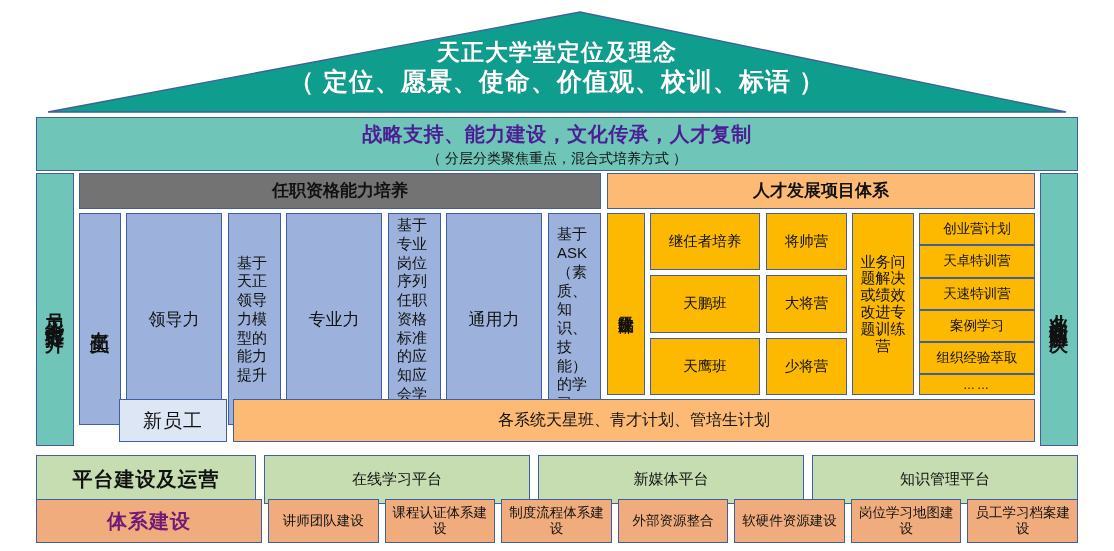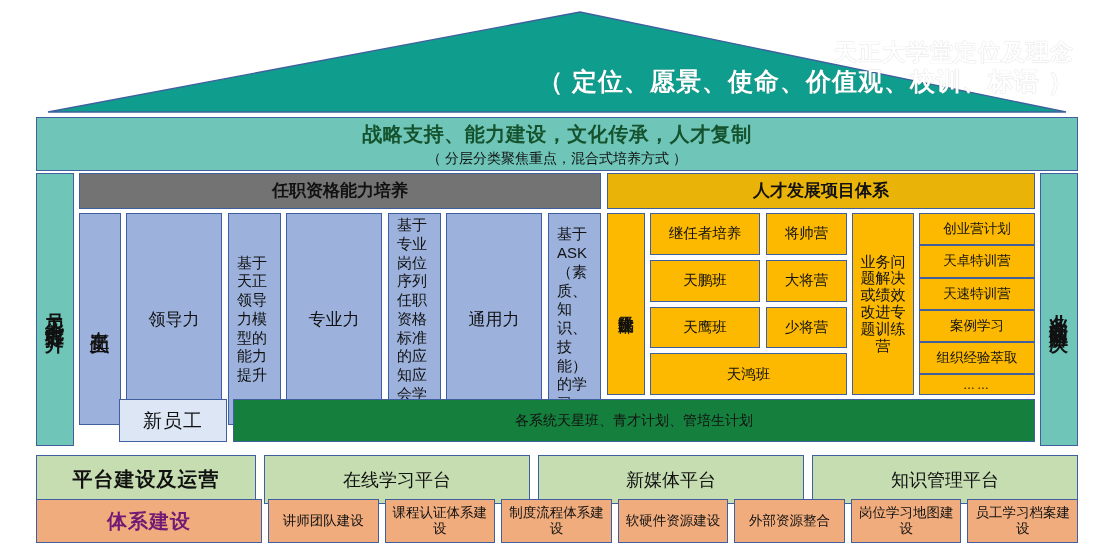--- a/index.html
+++ b/index.html
@@ -20,42 +20,42 @@
   .roof {
     position: absolute;
     left: 40px; top: 8px;
     width: 1034px; height: 108px;
   }
   .roof svg { display: block; }
   .roof-text {
     position: absolute;
     left: 0; top: 30px;
     width: 100%;
-    text-align: right;
+    text-align: center;
     color: #ffffff;
     font-weight: bold;
     line-height: 1.22;
     letter-spacing: 1px;
     text-shadow: 0 0 1px rgba(0,0,0,.25);
     pointer-events: none;
   }
   .roof-line1 { font-size: 23px; }
   .roof-line2 { font-size: 25px; }
 
   
   .band {
     position: absolute;
     left: 36px; top: 117px;
     width: 1042px; height: 54px;
     background: #6ec5b8;
     border: 1.3px solid #3f5f9e;
     display: flex; flex-direction: column;
     align-items: center; justify-content: center;
   }
-  .band-main { font-size: 20px; font-weight: bold; color: #14532d; letter-spacing: .5px; }
+  .band-main { font-size: 20px; font-weight: bold; color: #4c1d95; letter-spacing: .5px; }
   .band-sub  { font-size: 14px; color: #111; margin-top: 2px; }
 
   
   .body-wrap {
     position: absolute;
     left: 36px; top: 173px;
     width: 1042px; height: 273px;
     display: flex;
     gap: 5px;
   }
@@ -78,21 +78,21 @@
   .panel { display: flex; flex-direction: column; gap: 4px; }
   .panel-title {
     border: 1.1px solid #3f5f9e;
     text-align: center;
     font-weight: bold;
     font-size: 17px;
     color: #111;
     padding: 5px 0 6px;
   }
   .panel-title.blue { background: #737373; }
-  .panel-title.gold { background: #eab308; }
+  .panel-title.gold { background: #fdba74; }
 
   
   .blue-panel { width: 522px; }
   .blue-body { display: flex; gap: 5px; flex: 1; }
   .vtag {
     width: 42px;
     background: #9cb1db;
     border: 1.1px solid #3f5f9e;
     display: flex; align-items: center; justify-content: center;
     writing-mode: vertical-rl; text-orientation: upright;
@@ -165,24 +165,24 @@
   .new-row { display: flex; gap: 6px; height: 43px; padding-left: 40px; }
   .new-tag {
     width: 108px;
     background: #dce6f5;
     border: 1.1px solid #3f5f9e;
     display: flex; align-items: center; justify-content: center;
     font-size: 19px; color: #111; letter-spacing: 1px;
   }
   .new-body {
     flex: 1;
-    background: #15803d;
-    border: 1.1px solid #3f5f9e;
-    display: flex; align-items: center; justify-content: center;
-    font-size: 14px; color: #111;
+    background: #fdba74;
+    border: 1.1px solid #3f5f9e;
+    display: flex; align-items: center; justify-content: center;
+    font-size: 16px; color: #111;
   }
 
   
   .plat-row {
     position: absolute;
     left: 36px; top: 455px;
     width: 1042px; height: 49px;
     display: flex; gap: 8px;
   }
   .plat-head {
@@ -190,21 +190,21 @@
     background: #c5ddb0;
     border: 1.2px solid #3f5f9e;
     display: flex; align-items: center; justify-content: center;
     font-size: 20px; font-weight: bold; color: #111; letter-spacing: 1px;
   }
   .plat-item {
     flex: 1;
     background: #c5ddb0;
     border: 1.2px solid #3f5f9e;
     display: flex; align-items: center; justify-content: center;
-    font-size: 18px; color: #111;
+    font-size: 15px; color: #111;
   }
 
   
   .sys-row {
     position: absolute;
     left: 36px; top: 499px;
     width: 1042px; height: 44px;
     display: flex; gap: 6px;
   }
   .sys-head {
@@ -289,23 +289,20 @@
                 <div class="gcell b">将帅营</div>
               </div>
               <div class="ladder-row">
                 <div class="gcell a">天鹏班</div>
                 <div class="gcell b">大将营</div>
               </div>
               <div class="ladder-row">
                 <div class="gcell a">天鹰班</div>
                 <div class="gcell b">少将营</div>
               </div>
-              <div class="ladder-row">
-                <div class="gcell full">天鸿班</div>
-              </div>
             </div>
 
             <div class="gold-vtag2">业务问题解决或绩效改进专题训练营</div>
 
             <div class="gold-list">
               <div class="gitem">创业营计划</div>
               <div class="gitem">天卓特训营</div>
               <div class="gitem">天速特训营</div>
               <div class="gitem">案例学习</div>
               <div class="gitem">组织经验萃取</div>
@@ -333,19 +330,19 @@
     <div class="plat-item">在线学习平台</div>
     <div class="plat-item">新媒体平台</div>
     <div class="plat-item">知识管理平台</div>
   </div>
 
   <div class="sys-row">
     <div class="sys-head">体系建设</div>
     <div class="sys-item">讲师团队建设</div>
     <div class="sys-item">课程认证体系建设</div>
     <div class="sys-item">制度流程体系建设</div>
+    <div class="sys-item">外部资源整合</div>
     <div class="sys-item">软硬件资源建设</div>
-    <div class="sys-item">外部资源整合</div>
     <div class="sys-item">岗位学习地图建设</div>
     <div class="sys-item">员工学习档案建设</div>
   </div>
 
 </div>
 
 </body></html>

